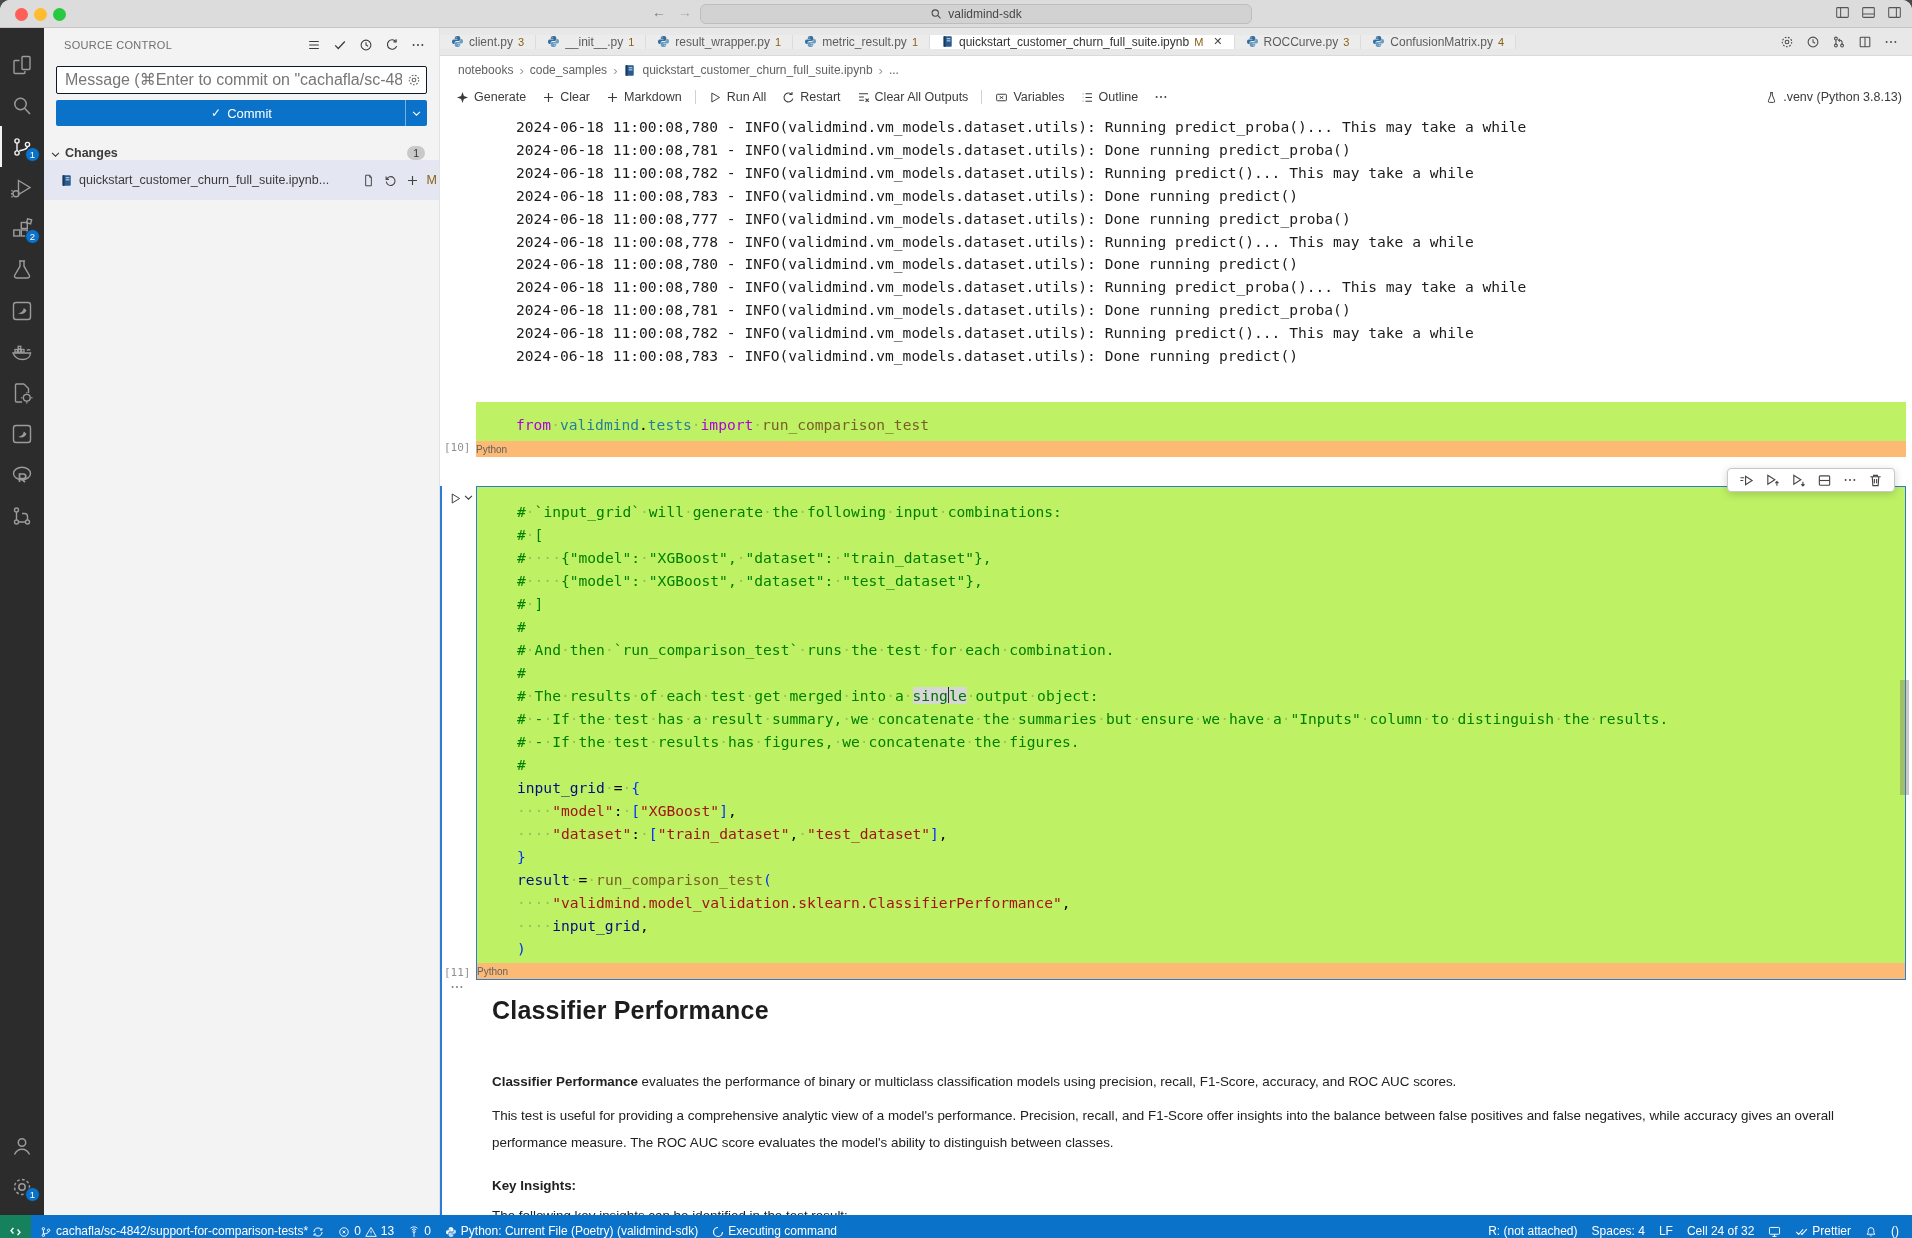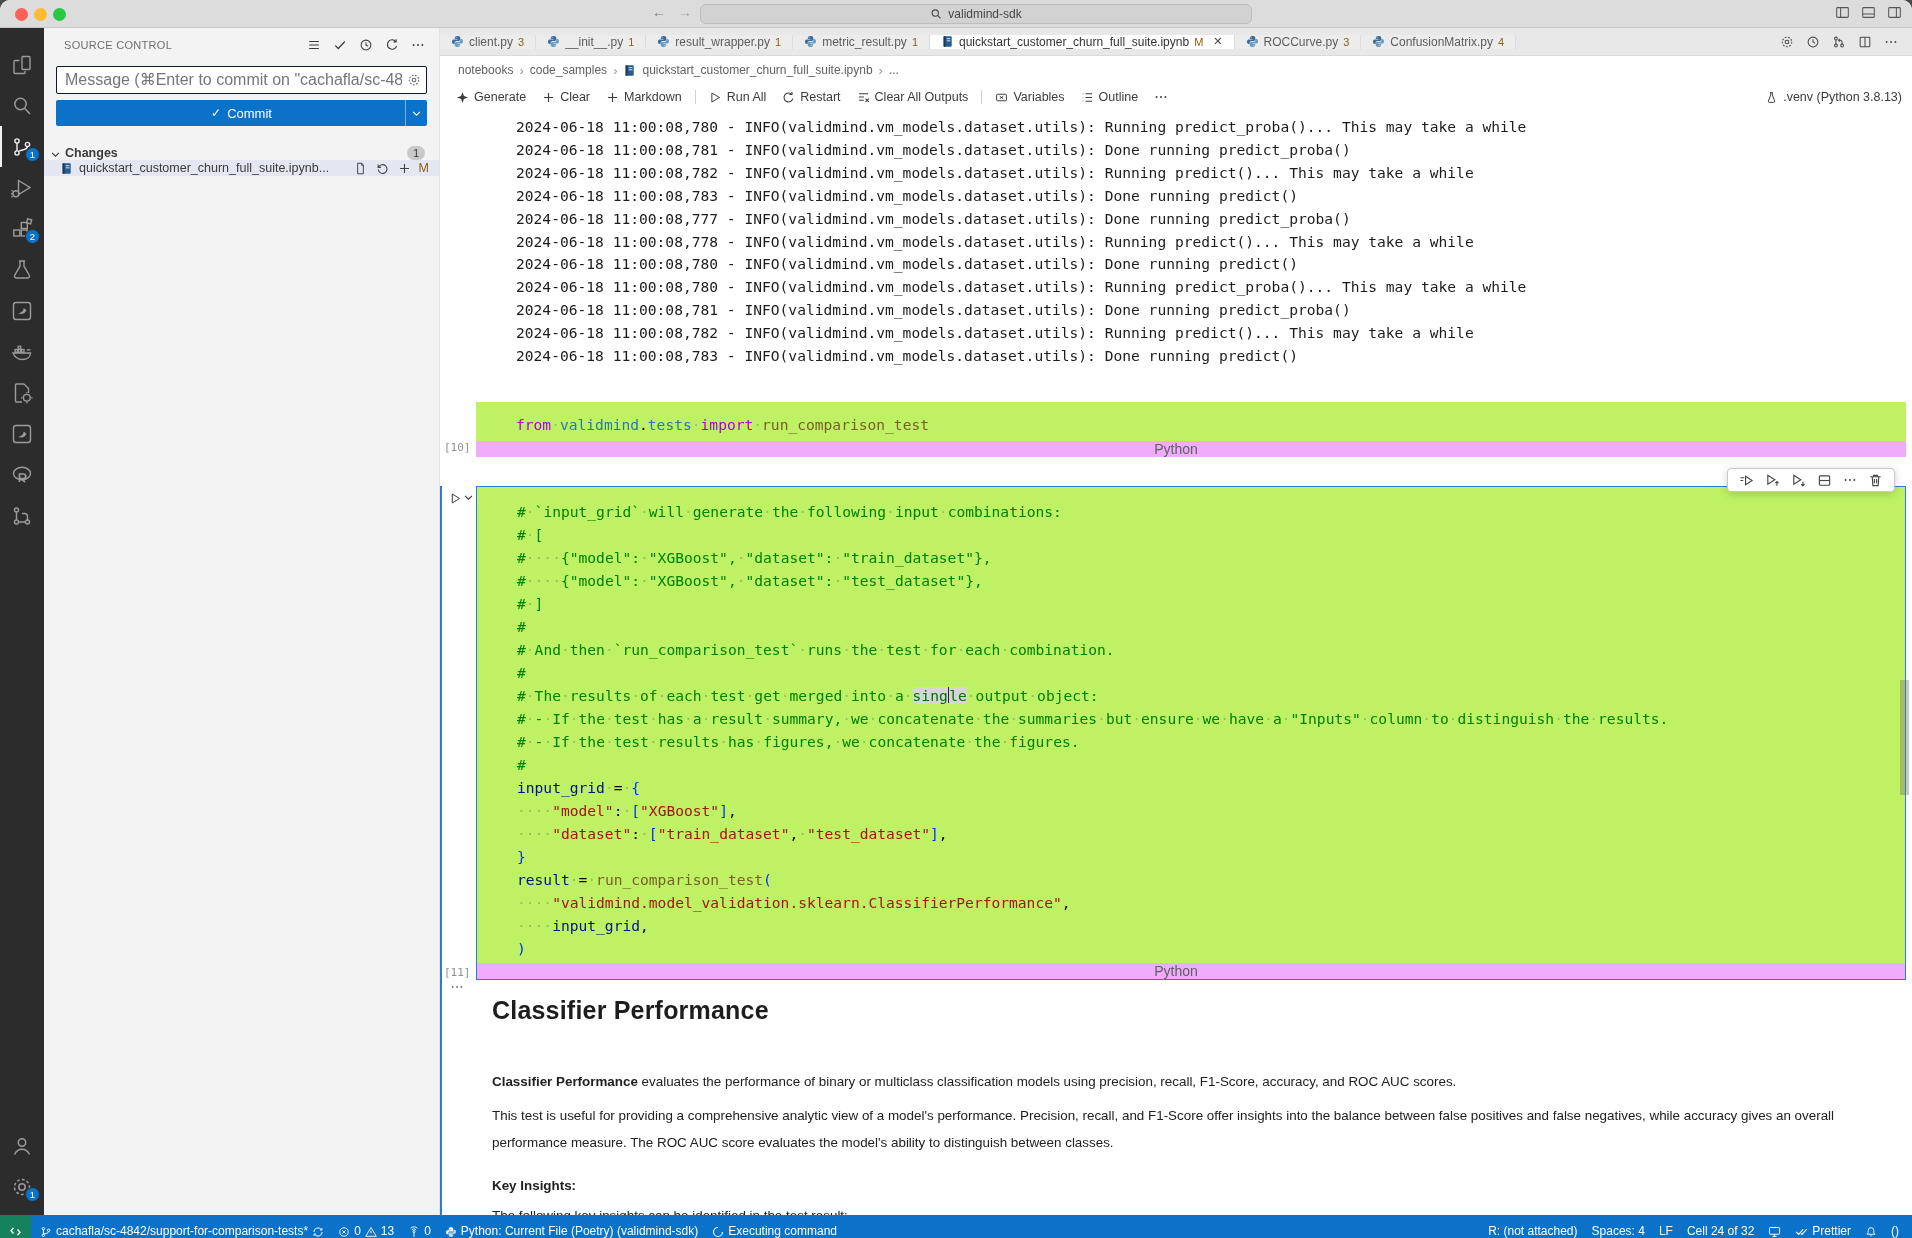--- a/index.html
+++ b/index.html
@@ -29,21 +29,21 @@
   .sb-actions{margin-left:auto;display:flex;gap:12px;color:#3b3b3b;align-items:center}
   .scm-input-wrap{position:absolute;left:12px;right:12px;top:38px;height:28px}
   .scm-input{width:100%;height:100%;border:1px solid #0f172a;border-radius:2px;background:#fff;font-size:16px;font-family:"Liberation Sans",sans-serif;color:#555;padding:0 24px 0 8px;outline:none}
   .scm-input::placeholder{color:#767676}
   .scm-input-icon{position:absolute;right:6px;top:7px;color:#666}
   .commit-btn{position:absolute;left:12px;right:12px;top:72px;height:26px;background:#0a72c9;color:#fff;border-radius:2px;display:flex;align-items:center;justify-content:center;font-size:13px;gap:6px;cursor:pointer}
   .commit-check{font-size:12px}
   .commit-split{position:absolute;right:0;top:0;height:26px;width:22px;display:flex;align-items:center;justify-content:center;border-left:1px solid rgba(255,255,255,.45)}
   .changes-header{position:absolute;top:108px;left:0;right:0;height:24px;display:flex;align-items:flex-end;gap:4px;padding:0 14px 0 6px;font-size:12.5px;font-weight:700;color:#3b3b3b}
   .count-badge{margin-left:auto;background:#c9c9c9;color:#333;border-radius:9px;font-size:10.5px;font-weight:400;padding:1px 6px}
-  .file-row{position:absolute;top:132px;left:0;right:0;height:16px;background:#e4e6f1;display:flex;align-items:center;gap:6px;padding:0 10px 0 16px;font-size:12.5px;color:#3b3b3b;cursor:pointer}
+  .file-row{position:absolute;top:132px;left:0;right:0;height:40px;background:#e4e6f1;display:flex;align-items:center;gap:6px;padding:0 2px 0 16px;font-size:12.5px;color:#3b3b3b;cursor:pointer}
   .file-name{white-space:nowrap;overflow:hidden}
   .file-actions{margin-left:auto;display:flex;gap:9px;align-items:center;color:#424242}
   .m-badge{color:#8a6116;font-size:12.5px;padding-left:2px}
 
   
   .editor{position:absolute;top:28px;bottom:23px;left:440px;right:0;background:#fff}
   .tabbar{position:absolute;top:0;left:0;right:0;height:28px;background:#e8e8e8;display:flex;align-items:center;border-bottom:1px solid #dadada}
   .tab{display:flex;align-items:center;gap:5px;padding:0 11px;font-size:12px;color:#5d5d5d;background:#ececec;border-right:1px solid #dcdcdc;white-space:nowrap;cursor:pointer}
   .tab.active{background:#fff;color:#333}
   .tab-badge{color:#8a6116;font-size:11px}
@@ -69,21 +69,21 @@
   #cell2{top:376px;border:1px solid #2b7cd3}
   .cell-editor{background:#bef264}
   #cell1 .cell-editor{padding:11px 0 5px 40px}
   #cell2 .cell-editor{padding:13px 0 3px 40px}
   .code-line{height:23px;font-family:"DejaVu Sans Mono",monospace;font-size:14.6px;line-height:23px;white-space:pre}
   .tk-c{color:#008000}.tk-k{color:#af00db}.tk-m{color:#267f99}.tk-f{color:#795e26}
   .tk-v{color:#001080}.tk-s{color:#a31515}.tk-d{color:#000}.tk-b{color:#0431fa}
   .tk-hl{color:#007000;background:#d6d6d6;border-radius:2px}
   .caret{display:inline-block;width:1.5px;height:16px;background:#2a2a2a;vertical-align:-2px}
   .ws{color:rgba(80,80,80,.32)}
-  .cell-status{height:16px;display:flex;align-items:center;justify-content:center;padding-right:30px;font-size:14px;color:#616161;background:#f0abfc}
+  .cell-status{height:16px;display:flex;align-items:center;justify-content:flex-start;padding-right:30px;font-size:10px;color:#616161;background:#fdba74}
   .exec-label{position:absolute;left:4px;font-family:"DejaVu Sans Mono",monospace;font-size:11px;color:#909090}
   #exec1{top:331px}
   #exec2{top:856px}
   .run-gutter{position:absolute;left:9px;top:382px;display:flex;align-items:flex-start;gap:1px;color:#3b3b3b}
   .cell-toolbar{position:absolute;left:1287px;top:358px;width:168px;height:24px;background:#fff;border:1px solid #c8c8c8;border-radius:4px;box-shadow:0 2px 8px rgba(0,0,0,.18);display:flex;align-items:center;justify-content:space-evenly;color:#454545;z-index:5}
   .focus-line{position:absolute;left:0;top:376px;bottom:0;width:2px;background:#2b7cd3}
   .md-more{position:absolute;left:10px;top:870px;color:#7a7a7a}
   .md-h1{position:absolute;left:52px;top:886px;font-size:25px;font-weight:700;color:#1d1d1d;letter-spacing:.2px}
   .md-p{position:absolute;left:52px;width:1416px;font-size:13.4px;color:#212121;line-height:27px}
   #md-p1{top:958px}

